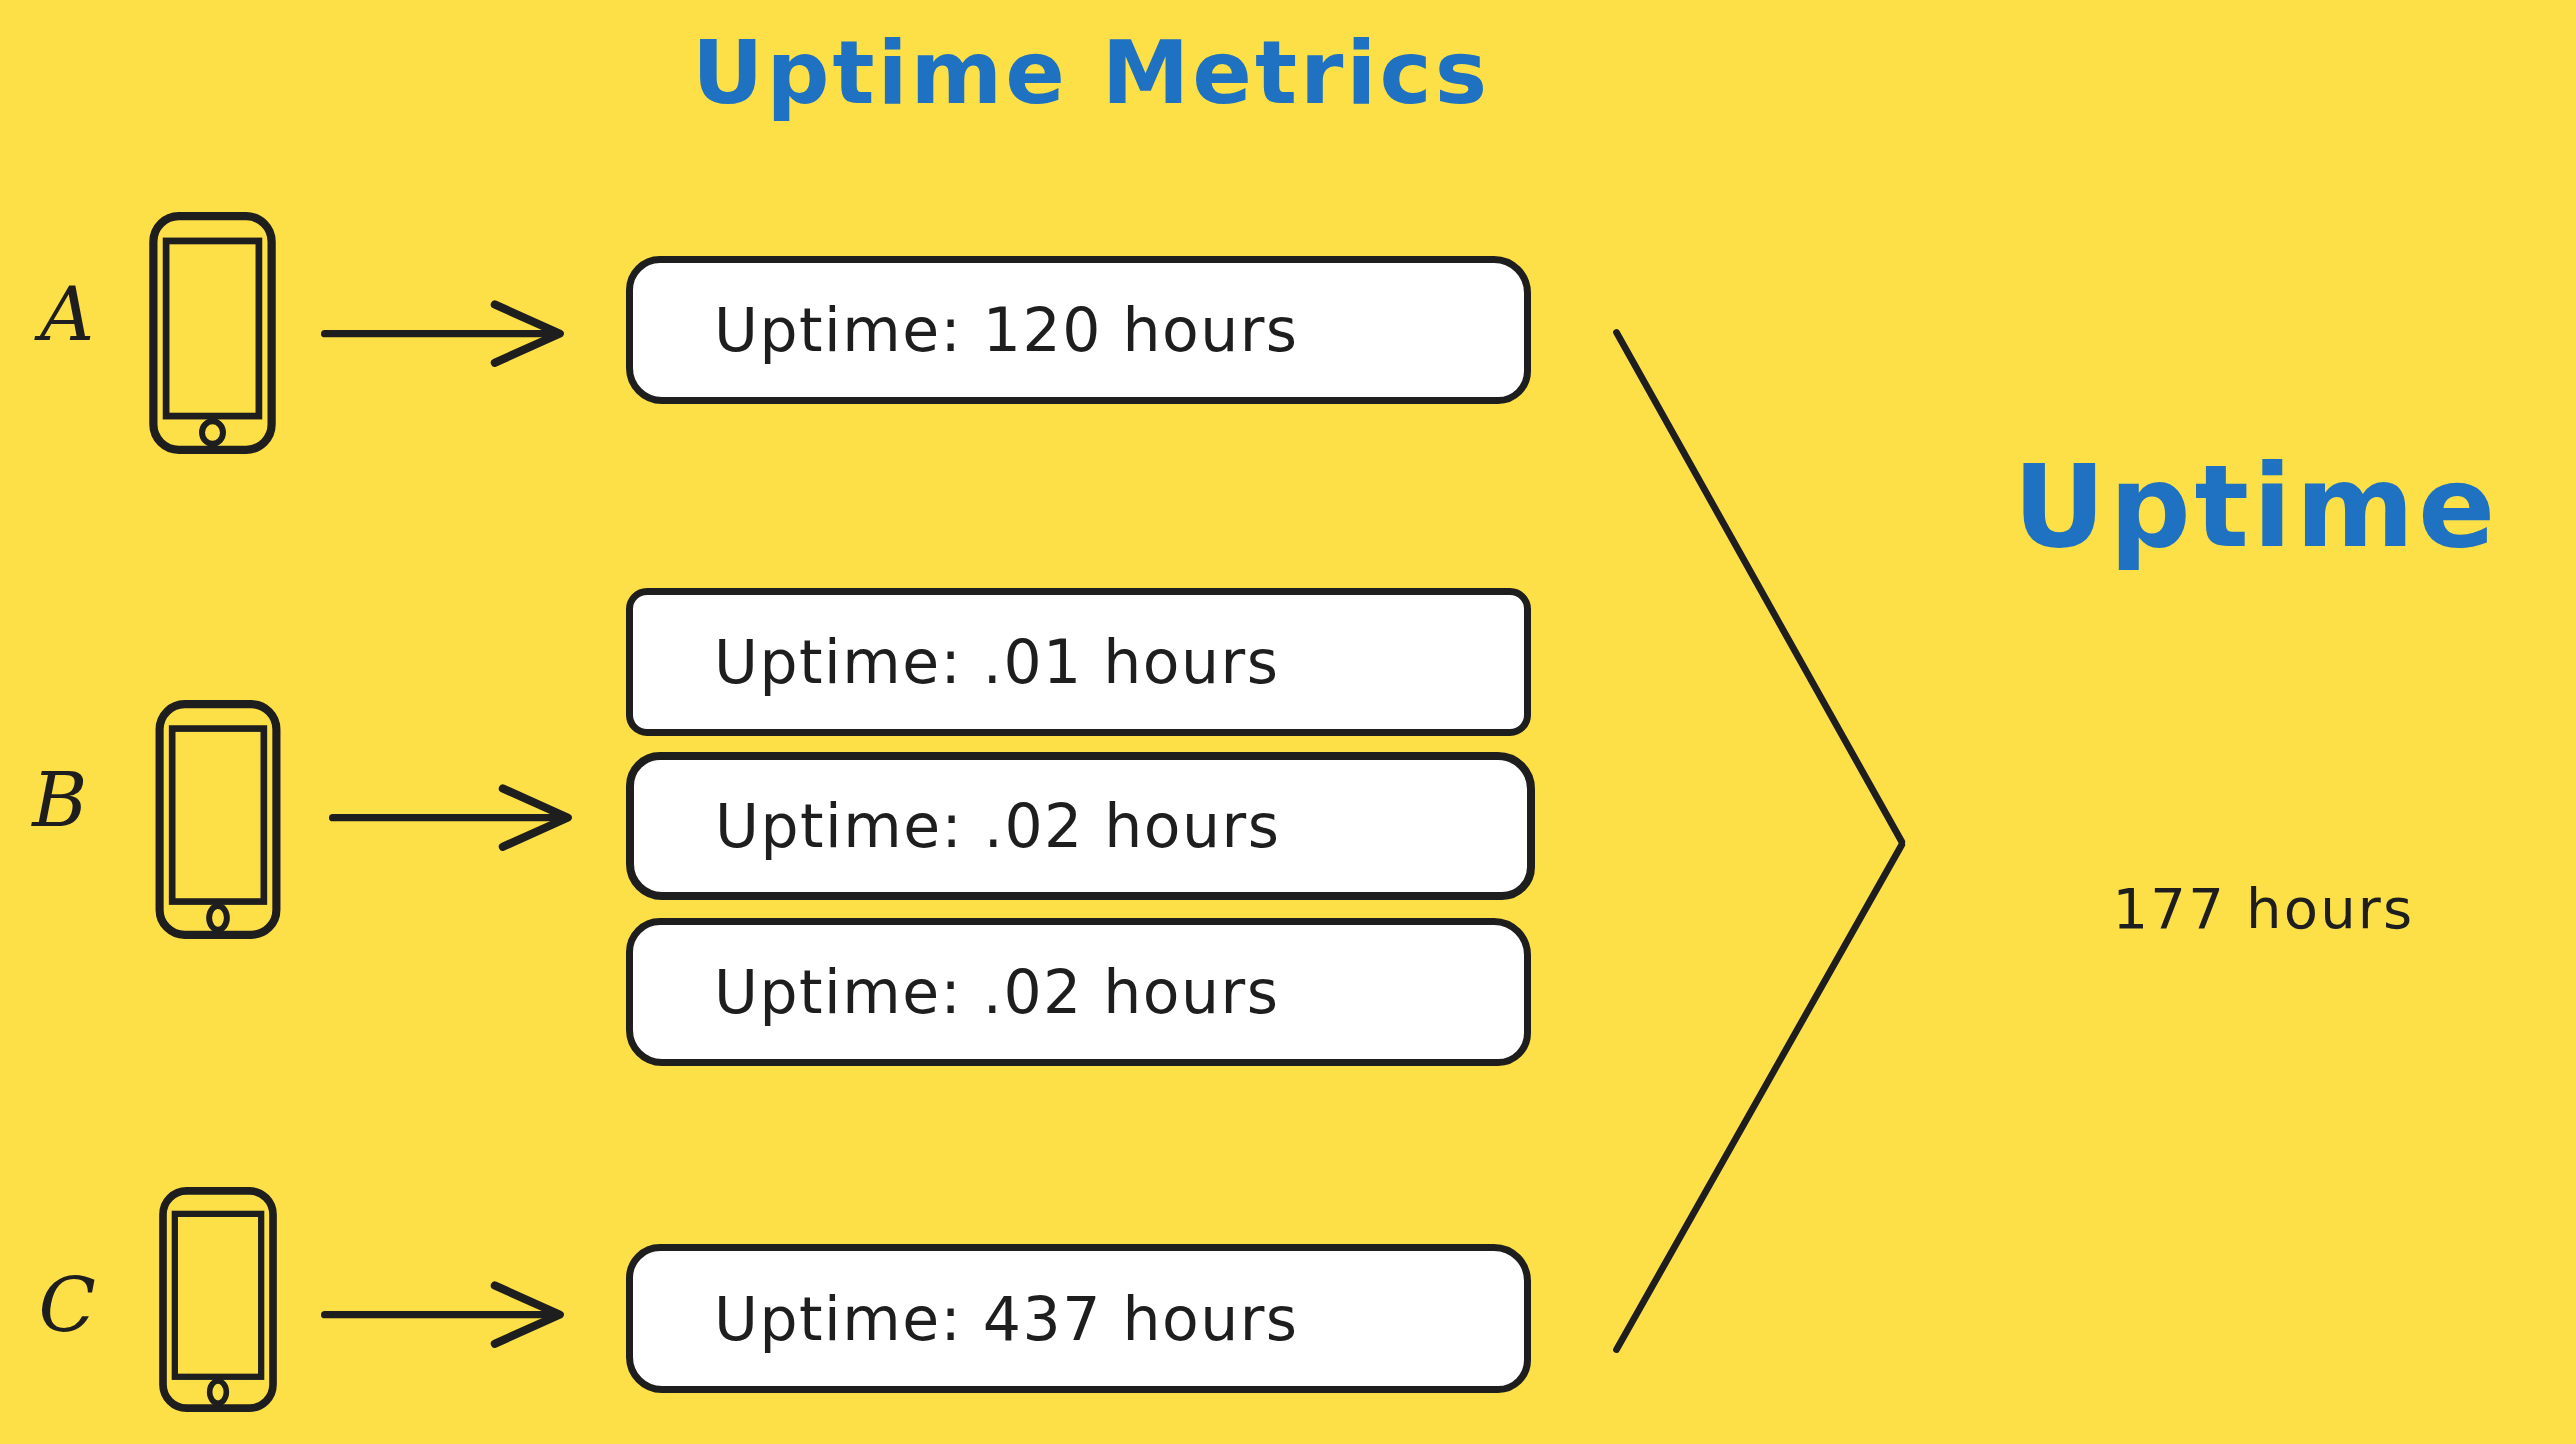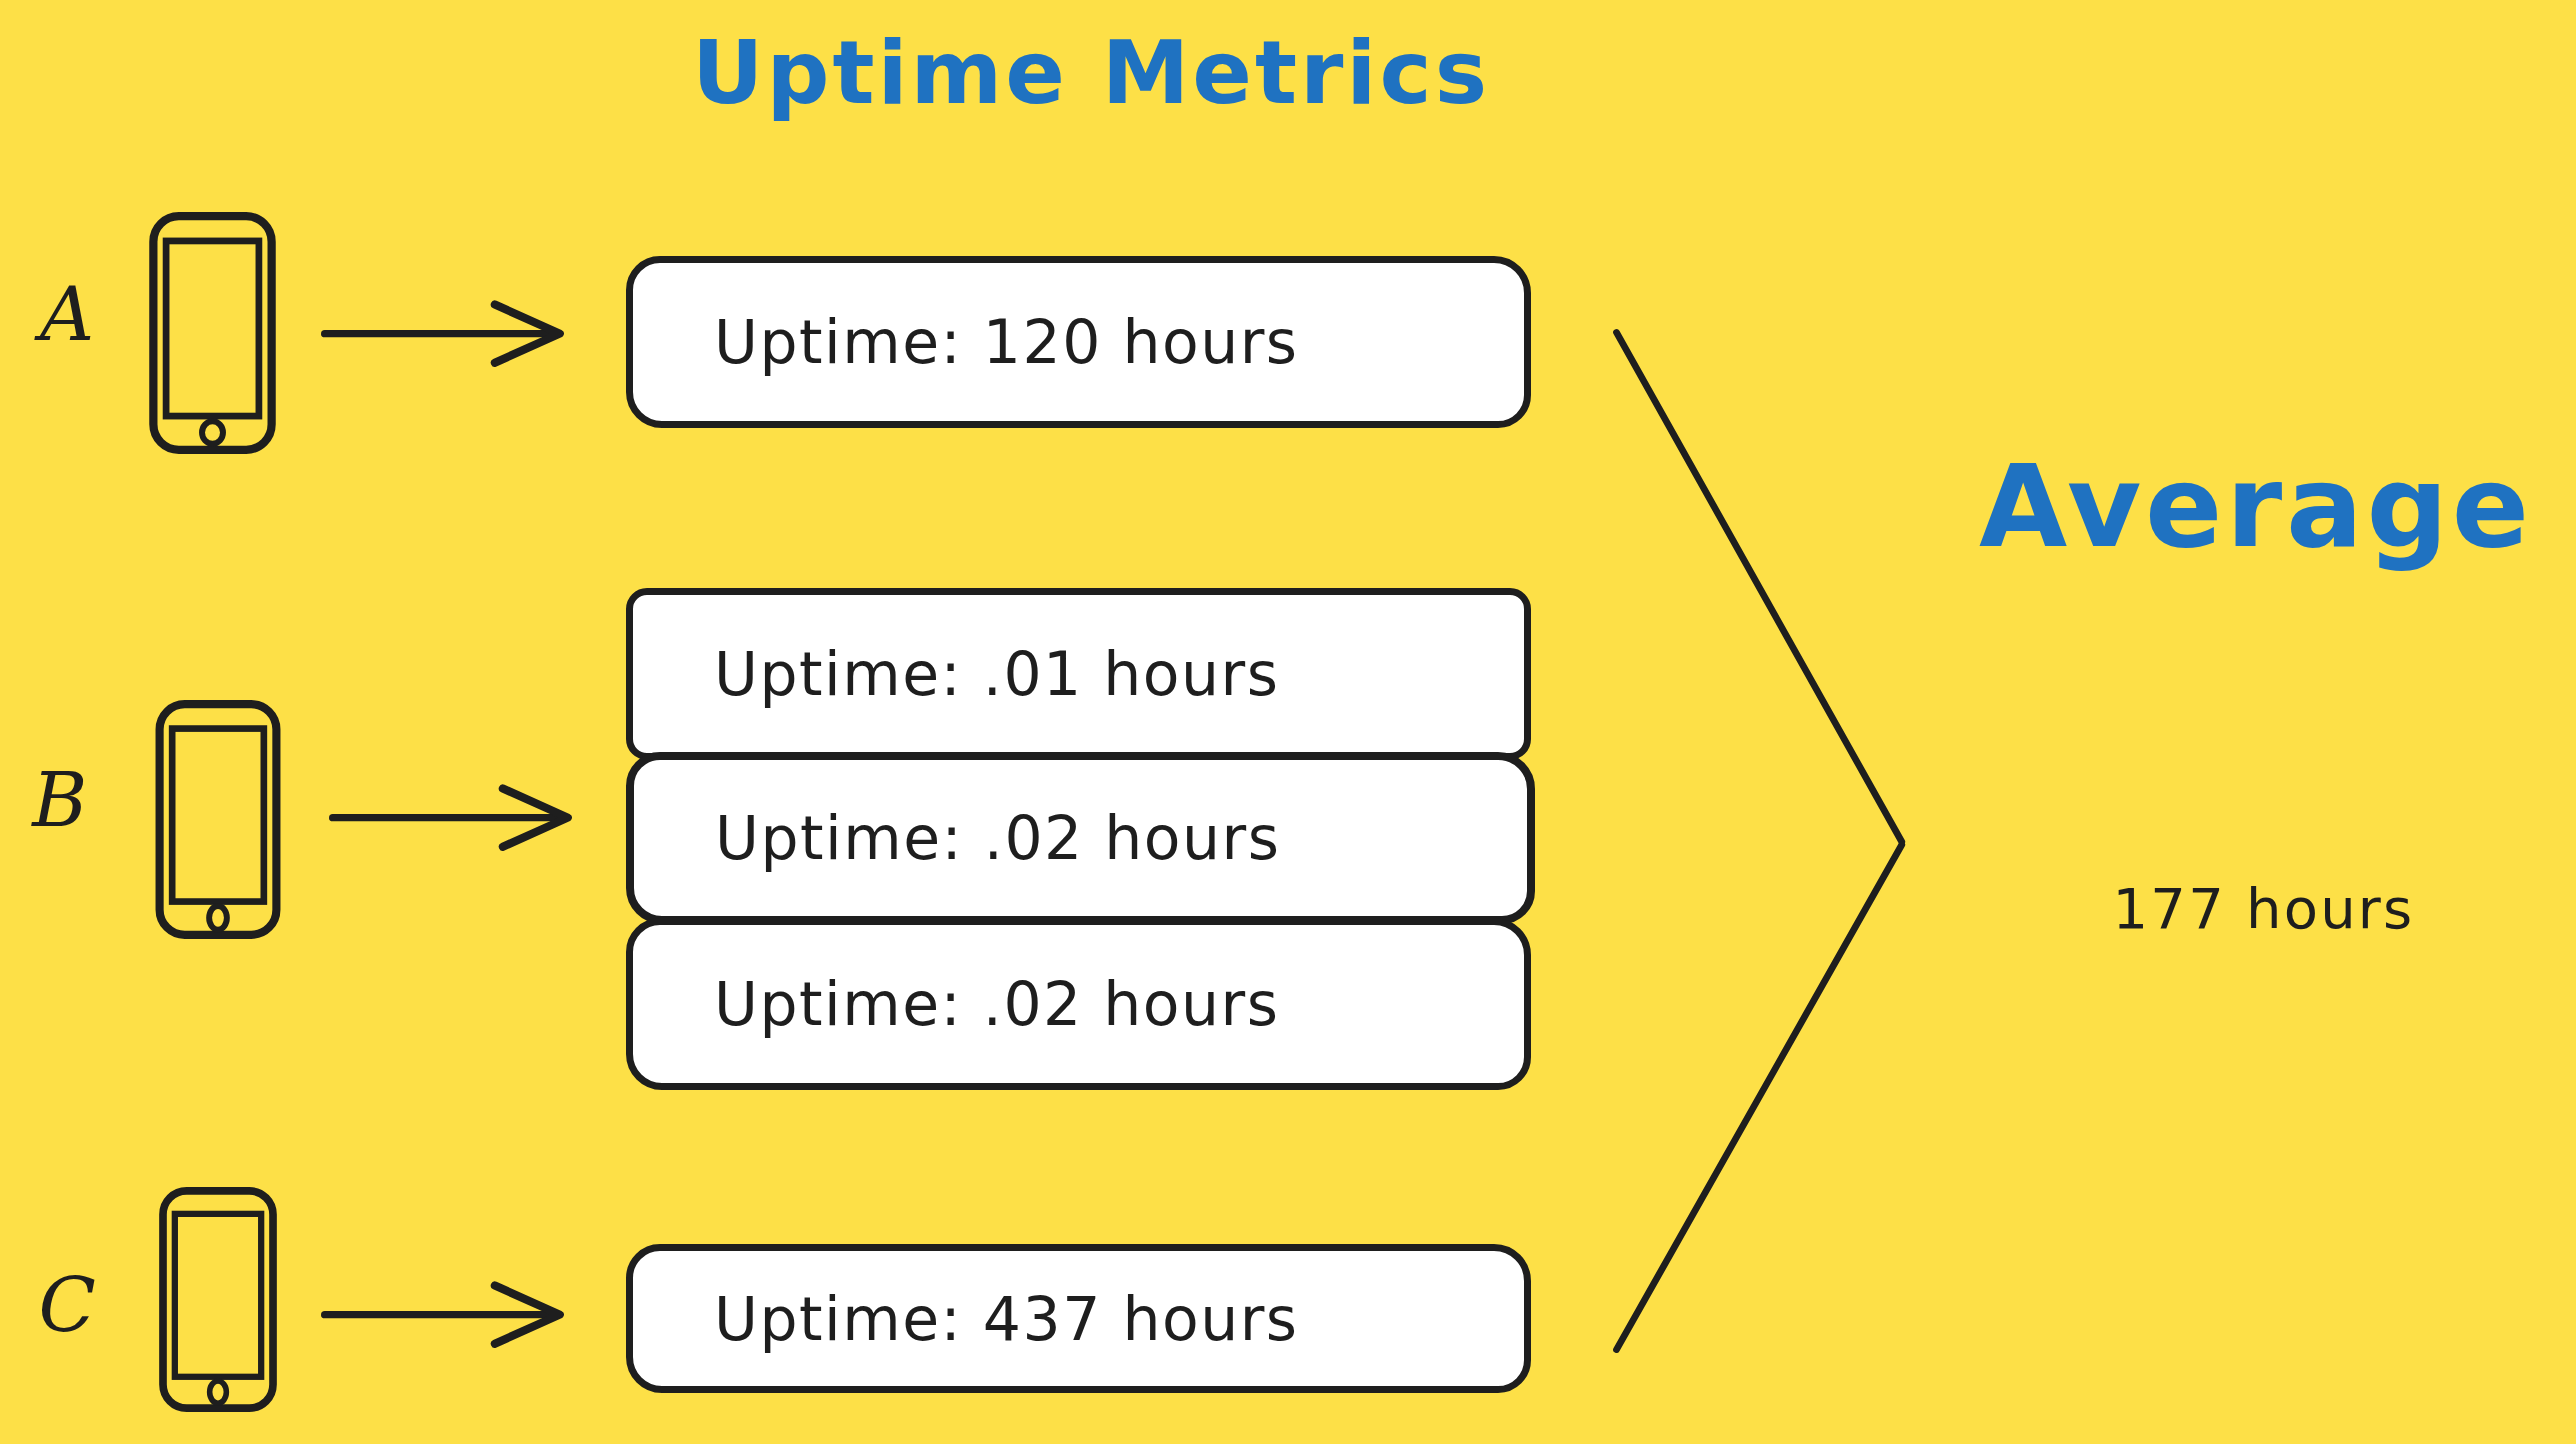--- a/index.html
+++ b/index.html
@@ -21,21 +21,21 @@
   .label-c{left:11.2px;top:1261px;}
   .phone{position:absolute;color:var(--ink,#1e1e1e);}
   .phone-a{left:148px;top:211px;width:129px;height:244px;}
   .phone-b{left:151px;top:699px;width:134px;height:241px;}
   .phone-c{left:155px;top:1186px;width:126px;height:227px;}
   .arrow{position:absolute;color:var(--ink,#1e1e1e);width:250px;height:86px;}
   .arrow-a{left:321px;top:291px;}
   .arrow-b{left:329px;top:775px;}
   .arrow-c{left:321px;top:1272px;}
   .box{
-    position:absolute;box-sizing:border-box;left:626px;width:905px;height:172px;
+    position:absolute;box-sizing:border-box;left:626px;width:905px;height:148px;
     border:7.5px solid var(--ink,#1e1e1e);border-radius:34px 37px 33px 36px;background:#fff;
     display:flex;align-items:center;padding-left:81px;
     font-size:60px;letter-spacing:1.5px;color:var(--ink,#1e1e1e);
   }
   .box-a1{top:256px;}
   .box-b1{top:588px;border-radius:21px;}
   .box-b2{top:752px;width:909px;border-width:8.2px;}
   .box-b3{top:918px;}
   .box-c1{top:1244px;height:149px;}
   .chevron{position:absolute;left:1612px;top:326px;width:295px;height:1030px;color:var(--ink,#1e1e1e);}
@@ -102,18 +102,18 @@
   <div class="box box-c1">
     <span>Uptime: 437 hours</span>
   </div>
 
   <svg class="chevron" viewBox="0 0 395 1378" fill="none">
     <line x1="6" y1="8" x2="388" y2="690" stroke="currentColor" stroke-width="9" stroke-linecap="round"></line>
     <line x1="388" y1="694" x2="6" y2="1370" stroke="currentColor" stroke-width="9" stroke-linecap="round"></line>
   </svg>
 
   <div class="avg-heading">
-    <div>Average</div>
+    <div>Uptime</div>
   </div>
   <div class="avg-value">177 hours</div>
 
 </div>
 
 
 </body></html>

